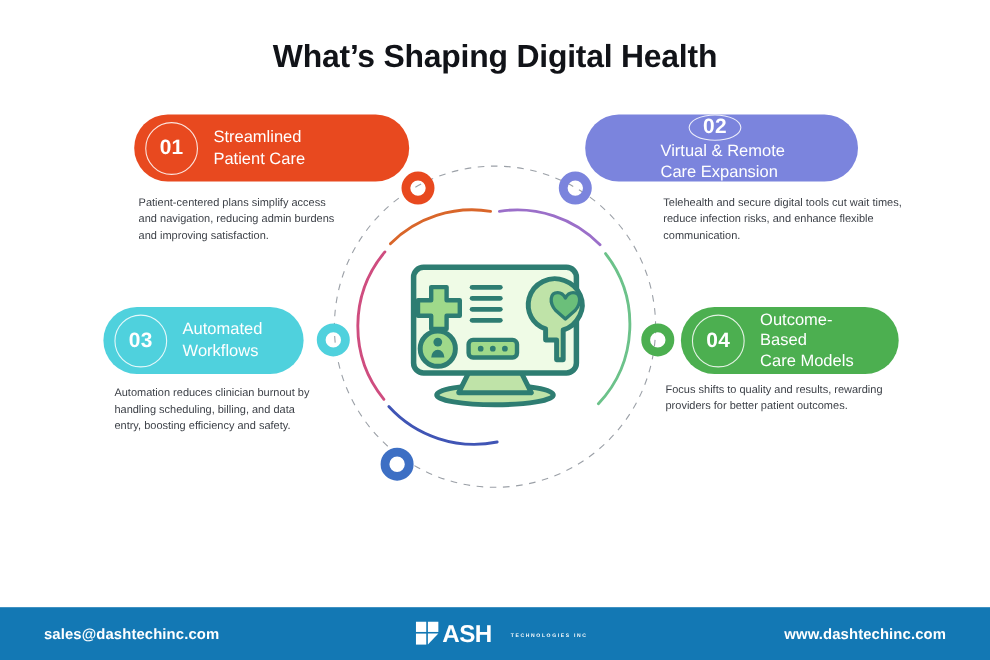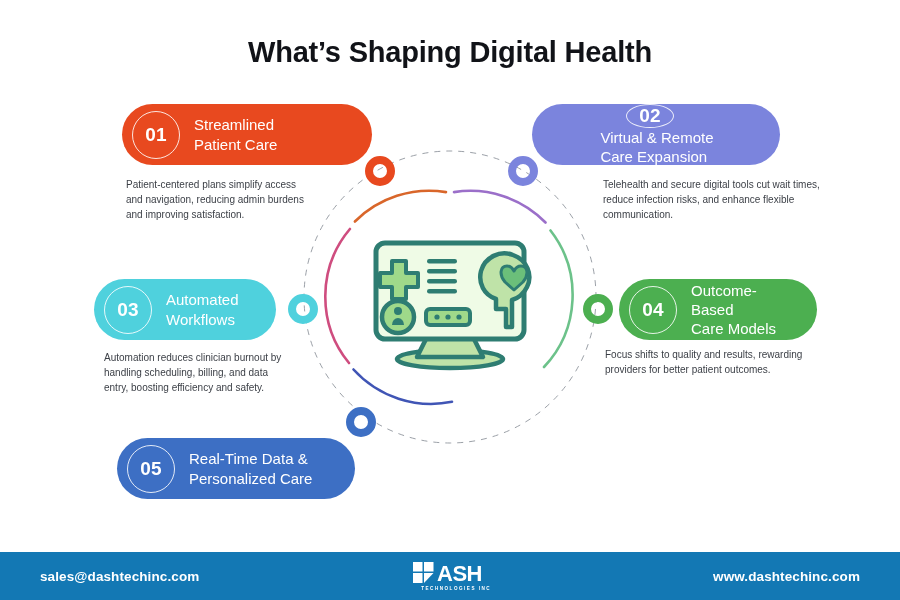--- a/index.html
+++ b/index.html
@@ -100,21 +100,21 @@
     box-sizing: border-box;
   }
   .footer .f-text {
     color: #ffffff;
     font-size: 13.5px;
     font-weight: bold;
     letter-spacing: 0.1px;
   }
   .logo-wrap {
     display: flex;
-    flex-direction: column;
+    flex-direction: row;
     align-items: center;
     justify-content: center;
   }
   .logo-sub {
     color: #ffffff;
     font-size: 4.6px;
     letter-spacing: 1.5px;
     margin-top: 2px;
     font-weight: bold;
   }
@@ -200,25 +200,20 @@
   </div>
   <div class="para" style="left:104px; top:350px; width:190px;">Automation reduces clinician burnout by handling scheduling, billing, and data entry, boosting efficiency and safety.</div>
 
   <div class="pill" style="left:619px; top:279px; width:198px; background:#4caf50;">
     <div class="numring">04</div>
     <div class="ptitle">Outcome-Based
 Care Models</div>
   </div>
   <div class="para" style="left:605px; top:347px; width:212px;">Focus shifts to quality and results, rewarding providers for better patient outcomes.</div>
 
-  <div class="pill" style="left:117px; top:438px; width:238px; background:#3d6fc4;">
-    <div class="numring">05</div>
-    <div class="ptitle">Real-Time Data &amp;
-Personalized Care</div>
-  </div>
 
   <div class="footer">
     <div class="f-text">sales@dashtechinc.com</div>
 
     <div class="logo-wrap">
       <svg width="86" height="22" viewBox="0 0 86 22" xmlns="http://www.w3.org/2000/svg">
 
         <rect x="0" y="0" width="9.5" height="9.5" fill="#ffffff"></rect>
         <rect x="0" y="11" width="9.5" height="10" fill="#ffffff"></rect>
         <rect x="11" y="0" width="9.5" height="9.5" fill="#ffffff"></rect>

